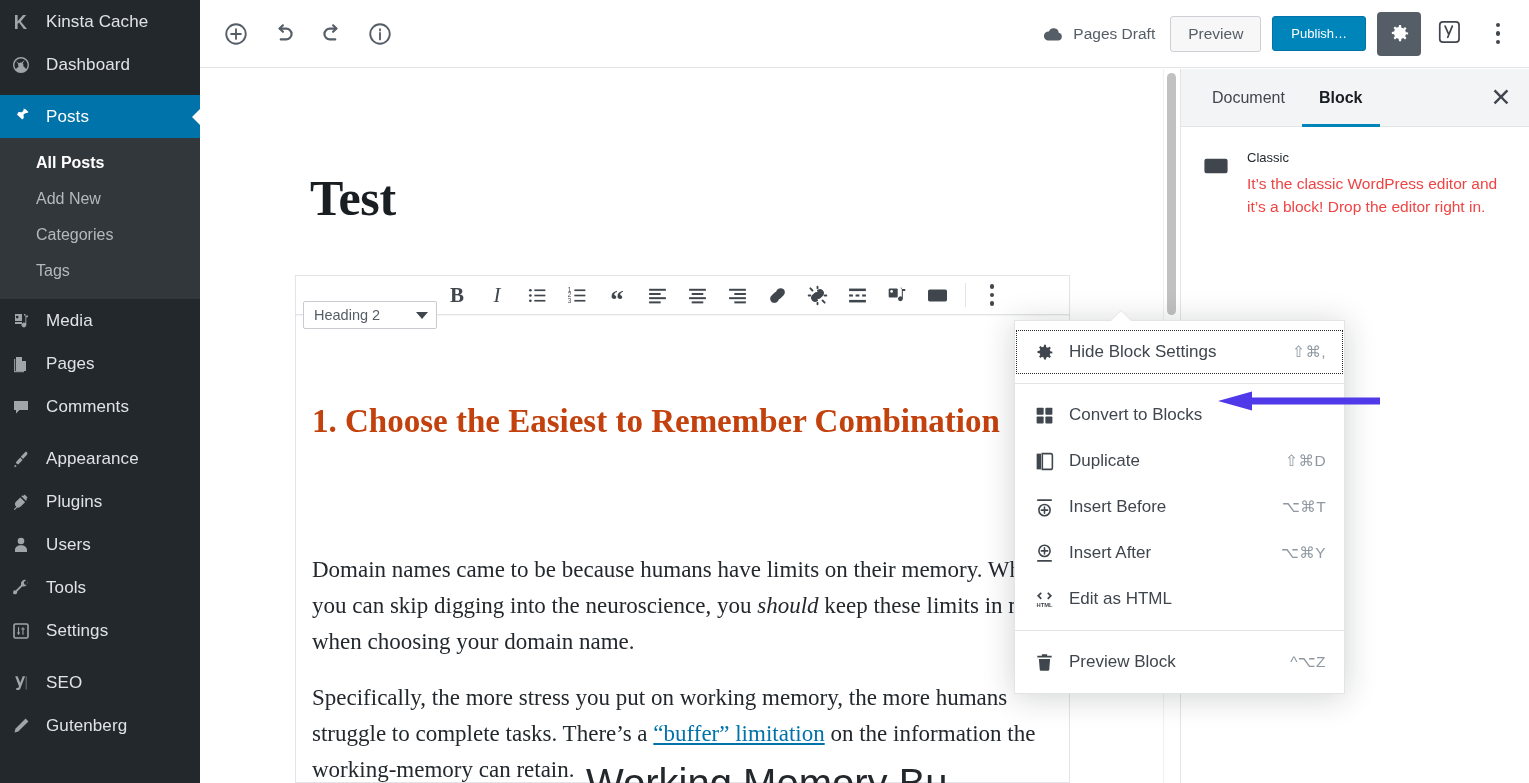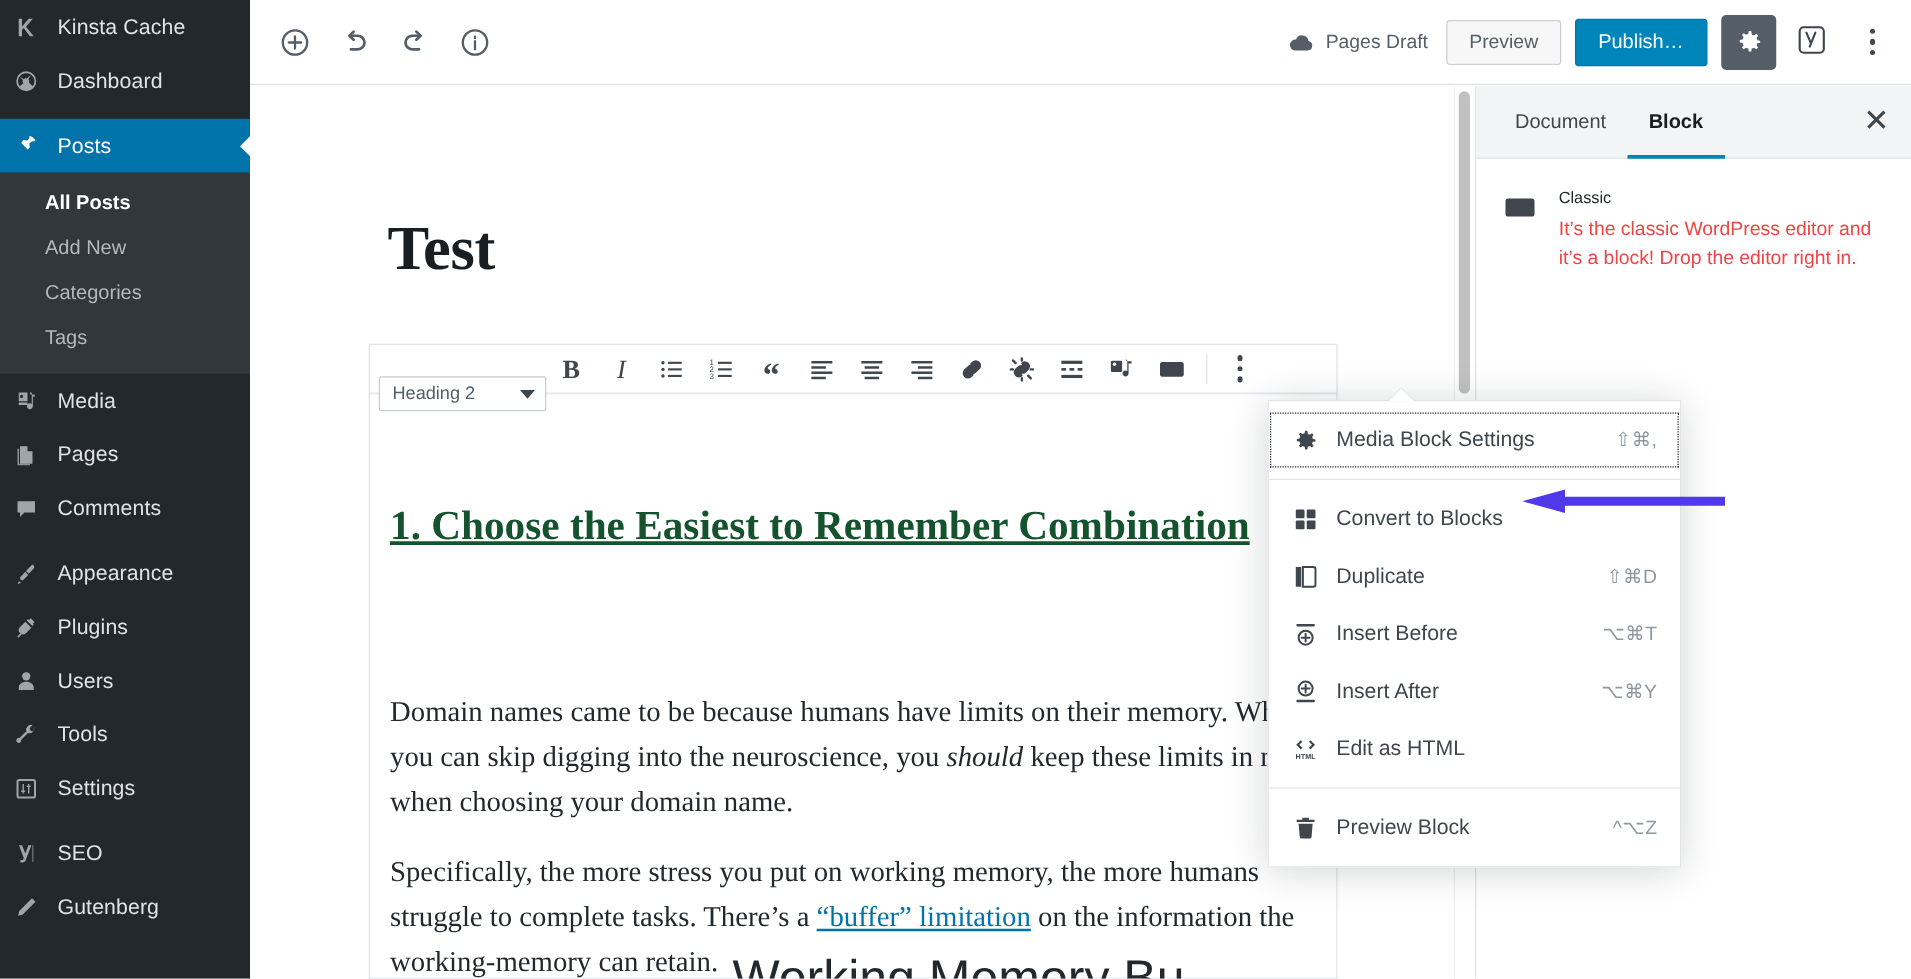--- a/index.html
+++ b/index.html
@@ -83,21 +83,21 @@
     cursor: pointer; padding: 5px 4px;
   }
   #save-draft svg { width: 22px; height: 22px; fill: #555d66; display:block;}
   #preview-button {
     font-size: 15.5px; color: #555d66;
     background: #f7f7f7; border: 1px solid #ccd0d4;
     border-radius: 3px; padding: 8px 17px; cursor: pointer;
     font-family: "Liberation Sans", sans-serif;
   }
   #publish-button {
-    font-size: 16px; color: #fff;
+    font-size: 13px; color: #fff;
     background: #0085ba; border: 1px solid #0073aa;
     border-radius: 3px; padding: 9px 18px; cursor: pointer;
     font-family: "Liberation Sans", sans-serif;
   }
   #settings-gear-button {
     width: 44px; height: 44px; border-radius: 4px;
     background: #555d66; border: none; cursor: pointer;
     display: flex; align-items: center; justify-content: center;
   }
   #settings-gear-button svg { width: 23px; height: 23px; fill: #fff; display:block;}
@@ -181,22 +181,21 @@
     width: 40px; height: 34px;
     border: none; background: none; cursor: pointer;
     display: flex; align-items: center; justify-content: center;
   }
 
   .blk-h2 {
     position: absolute; left: 16px; top: 83px;
     width: 700px;
     font-family: "Liberation Serif", serif;
     font-weight: bold; font-size: 33px; line-height: 59px;
-    color: #14532d;
-    text-decoration: underline;
+    color: #c2410c;
   }
   .blk-p {
     position: absolute; left: 16px;
     width: 760px;
     font-family: "Liberation Serif", serif;
     font-size: 23px; line-height: 36px;
     color: #23282d;
   }
   #para-1 { top: 243px; }
   #para-2 { top: 371px; }
@@ -701,21 +700,21 @@
 
 <div id="block-menu">
 
   <div class="menu-group">
     <button class="bm-item focused">
       <span class="bm-icon">
         <svg viewBox="0 0 24 24">
             <path d="M12 8.4a3.6 3.6 0 100 7.2 3.6 3.6 0 000-7.2zm9 4.6v-2l-2.3-.4a7 7 0 00-.8-1.9l1.4-1.9-1.5-1.5-1.9 1.4a7 7 0 00-1.9-.8L13.6 3h-2.1l-.4 2.3c-.7.2-1.3.4-1.9.8L7.3 4.7 5.8 6.2l1.4 1.9c-.4.6-.6 1.2-.8 1.9L4 10.4v2.1l2.4.4c.2.7.4 1.3.8 1.9l-1.4 1.9 1.5 1.5 1.9-1.4c.6.4 1.2.6 1.9.8l.4 2.4h2.1l.4-2.4a7 7 0 001.9-.8l1.9 1.4 1.5-1.5-1.4-1.9c.4-.6.6-1.2.8-1.9z"></path>
           </svg>
       </span>
-      <span class="bm-label">Media Block Settings</span>
+      <span class="bm-label">Hide Block Settings</span>
       <span class="bm-shortcut">⇧⌘,</span>
     </button>
   </div>
 
   <div class="menu-group">
     <button class="bm-item">
       <span class="bm-icon">
         <svg viewBox="0 0 24 24">
             <rect x="3" y="3" width="8" height="8" rx="1"></rect>
             <rect x="13" y="3" width="8" height="8" rx="1"></rect>

